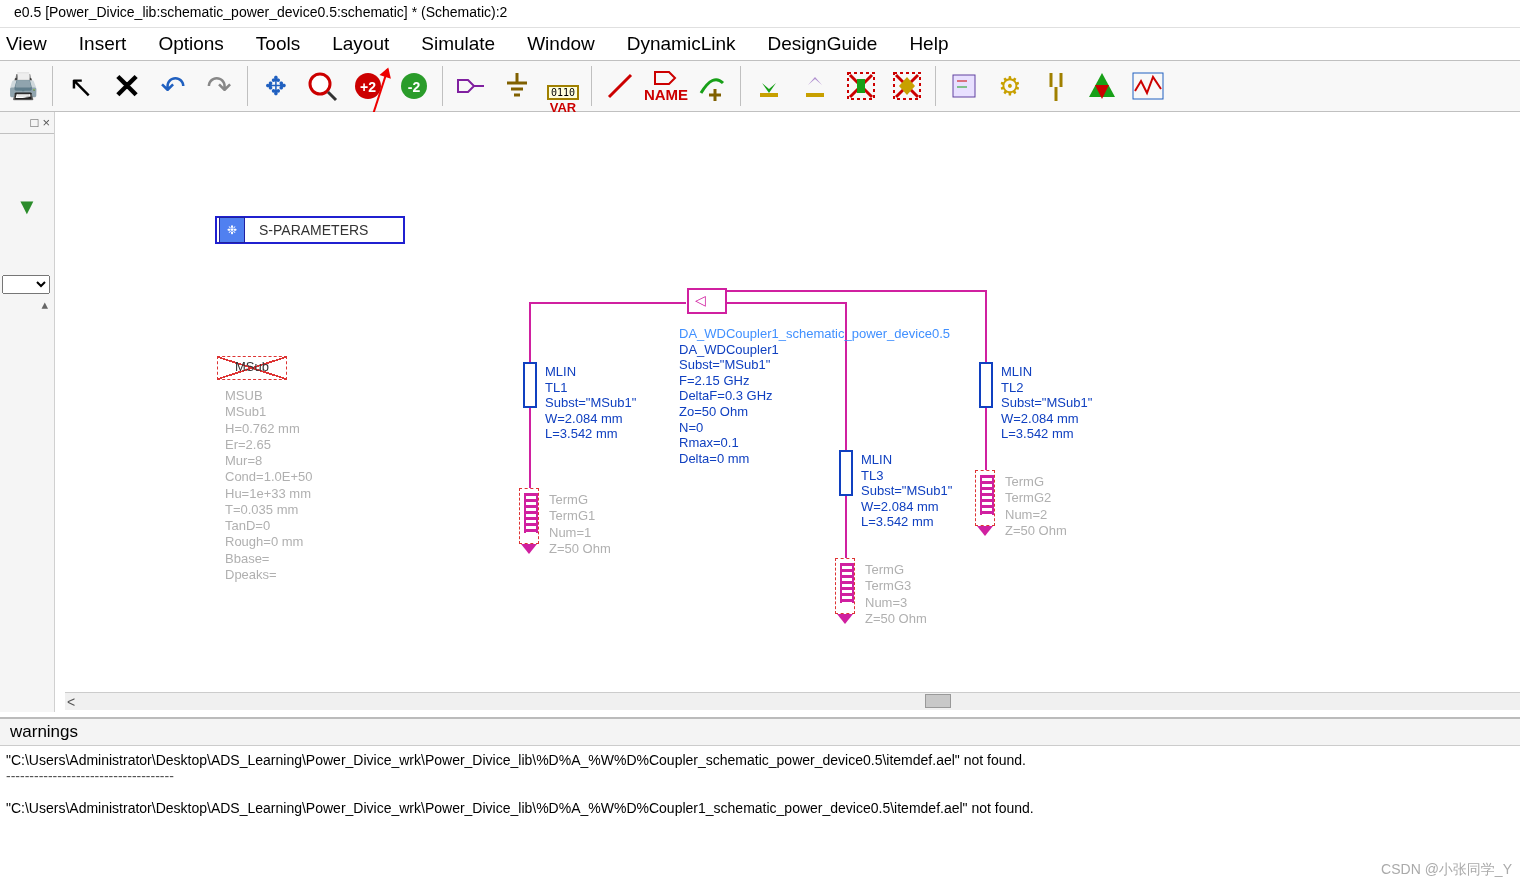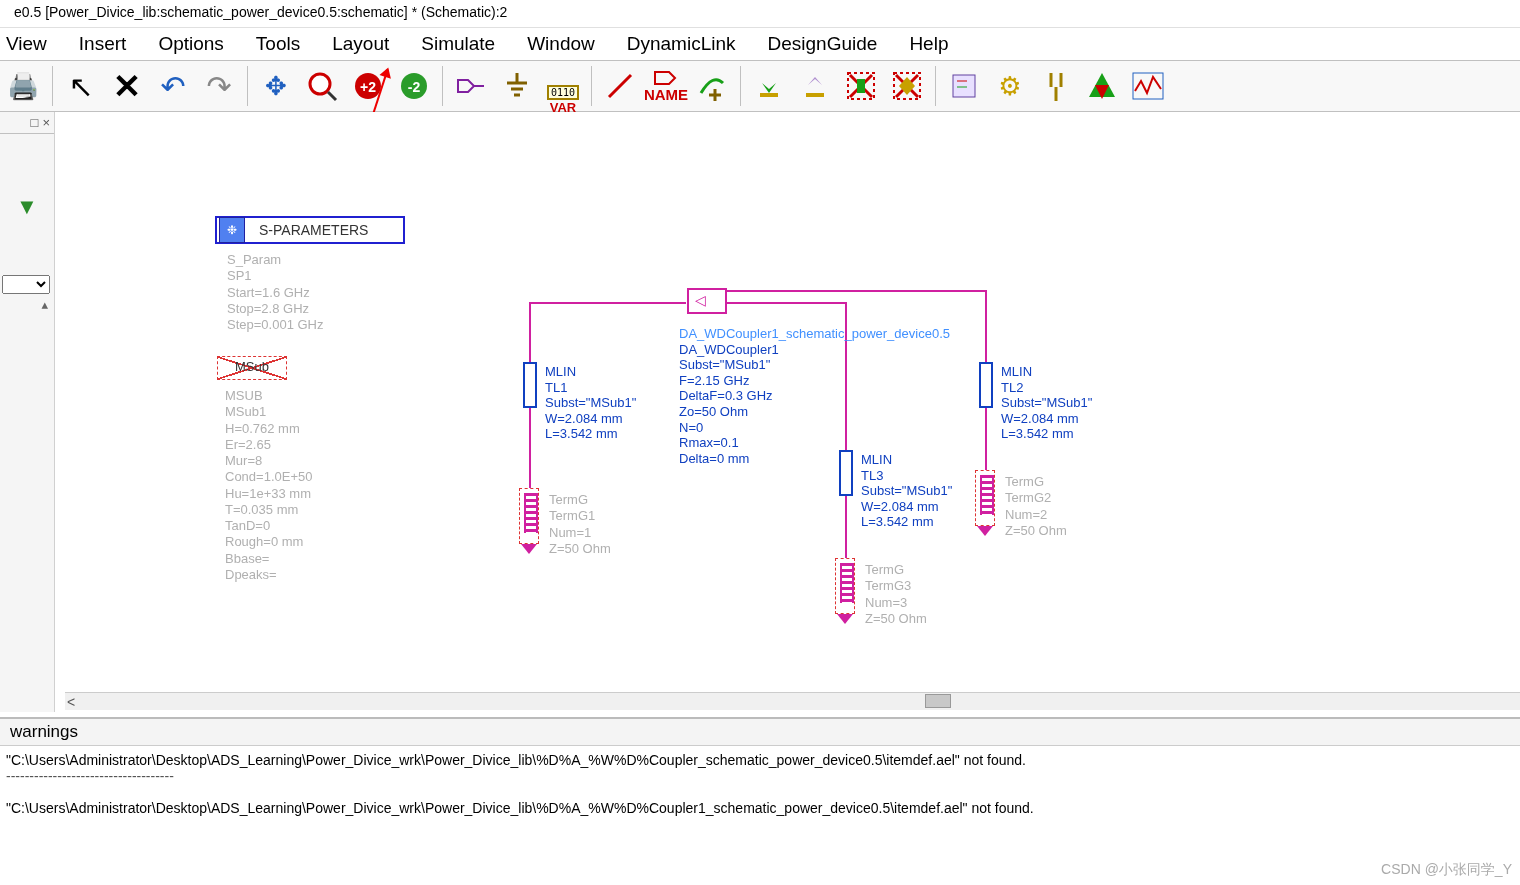--- a/index.html
+++ b/index.html
@@ -197,27 +197,20 @@
   <select><option></option></select>
   <div class="arrows">▴</div>
 </div>
 
 <div class="canvas">
 
   <div class="sp-box" style="left:160px; top:104px; width:190px; height:28px;">
     <div class="sp-icon">❉</div>
     <div class="sp-label">S-PARAMETERS</div>
   </div>
-  <div class="grey-params" style="left:172px; top:140px;">
-    <div>S_Param</div>
-      <div>SP1</div>
-      <div>Start=1.6 GHz</div>
-      <div>Stop=2.8 GHz</div>
-      <div>Step=0.001 GHz</div>
-  </div>
 
   <div class="dash-box" style="left:162px; top:244px; width:70px; height:24px;">
     <div class="xline1"></div>
       <div class="xline2"></div>
     <div class="lbl">MSub</div>
   </div>
   <div class="grey-params" style="left:170px; top:276px;">
     <div>MSUB</div>
       <div>MSub1</div>
       <div>H=0.762 mm</div>

